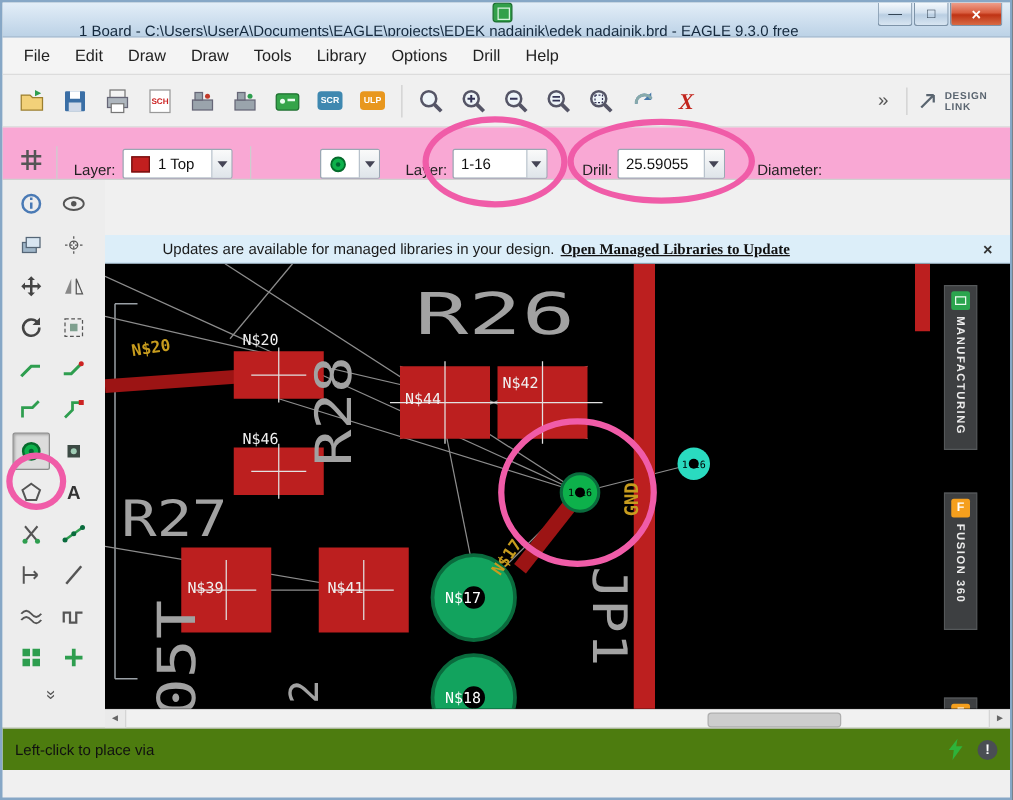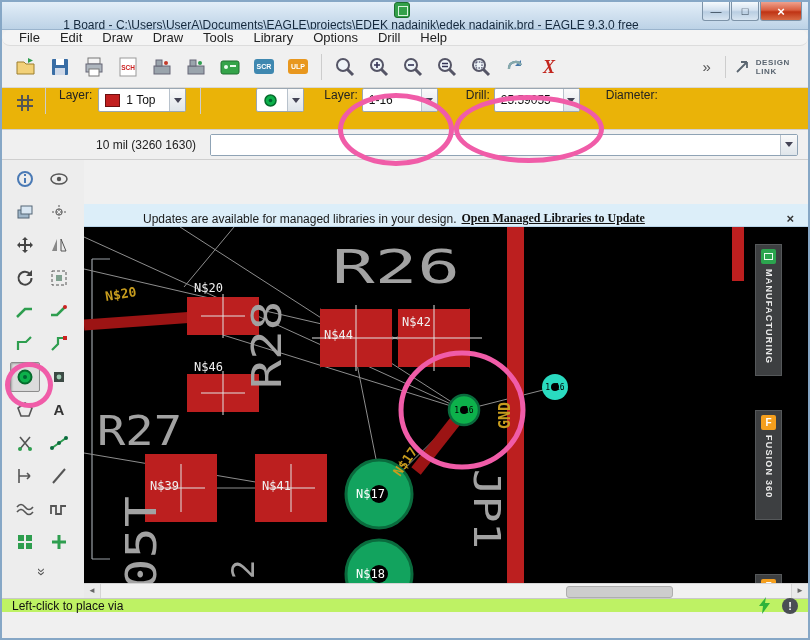--- a/index.html
+++ b/index.html
@@ -10,32 +10,32 @@
   
   .titlebar{height:28px;background:linear-gradient(#e3eef8,#bcd2e6);display:flex;align-items:center;padding:0 6px;border-bottom:1px solid #9ab4cd;position:relative;flex-direction:column;}
   .title-icon{width:16px;height:16px;background:#33a04a;border:1px solid #1d6e30;border-radius:3px;margin-right:7px;position:relative;flex:none;}
   .title-icon::after{content:"";position:absolute;left:3px;top:3px;width:8px;height:8px;border:1px solid #d7f2dd;}
   .title-text{font-size:12px;color:#14283c;white-space:nowrap;overflow:hidden;flex:1;padding-right:108px;}
   .win-controls{position:absolute;top:0;right:6px;display:flex;gap:1px;}
   .win-btn{width:28px;height:19px;display:flex;align-items:center;justify-content:center;font-size:11px;color:#2a3a4a;border:1px solid #7d93a8;border-top:none;border-radius:0 0 3px 3px;background:linear-gradient(#f6fafd,#d3e1ef 45%,#b9cee2 55%,#d8e5f1);cursor:default;}
   .win-btn.close{width:42px;background:linear-gradient(#efa18d,#d95f41 45%,#bf3314 55%,#d86a44);color:#fff;font-weight:bold;font-size:13px;}
 
   
-  .menubar{height:16px;display:flex;align-items:center;background:#f4f4f4;border-bottom:1px solid #dcdcdc;padding-left:8px;gap:2px;border-radius:11px;}
+  .menubar{height:30px;display:flex;align-items:center;background:#f4f4f4;border-bottom:1px solid #dcdcdc;padding-left:8px;gap:2px;}
   .menu-item{font-size:13px;color:#222;padding:4px 9px;border-radius:2px;}
 
   
   .toolbar1{height:42px;display:flex;align-items:center;background:#f0f0f0;border-bottom:1px solid #d8d8d8;padding:0 8px;gap:2px;}
   .tbtn{width:32px;height:32px;display:flex;align-items:center;justify-content:center;border:1px solid transparent;border-radius:2px;flex:none;}
   .sep{width:1px;height:26px;background:#cdcdcd;margin:0 5px;flex:none;}
   .overflow{font-size:15px;color:#555;padding:0 6px;}
   .design-link{display:flex;align-items:center;gap:6px;padding:2px 10px 2px 8px;border-left:1px solid #cdcdcd;margin-left:6px;}
   .design-link .dl-text{font-size:8px;font-weight:bold;color:#5a6570;letter-spacing:.6px;line-height:9px;text-align:left;}
 
-  .toolbar2{height:42px;display:flex;align-items:flex-start;background:#eab308;border-bottom:1px solid #cfcfcf;padding-left:8px;}
+  .toolbar2{height:42px;display:flex;align-items:flex-end;background:#f9a8d4;border-bottom:1px solid #cfcfcf;padding-left:8px;}
   .t2label{font-size:12px;color:#222;}
   .combo{height:24px;background:#fff;border:1px solid #9aa7b3;border-radius:2px;display:flex;align-items:center;padding-left:6px;position:relative;font-size:12px;color:#111;}
   .combo .arrow{margin-left:auto;width:16px;height:100%;background:linear-gradient(#fafafa,#dfe5ea);border-left:1px solid #b8c2cc;display:flex;align-items:center;justify-content:center;}
   .tri{width:0;height:0;border-left:4px solid transparent;border-right:4px solid transparent;border-top:5px solid #445;}
   .swatch{width:15px;height:13px;background:#c21f1f;border:1px solid #6d0f0f;margin-right:6px;flex:none;}
 
   
   .coordbar{height:30px;display:flex;align-items:center;background:#f0f0f0;border-bottom:1px solid #cfcfcf;padding:0 10px 0 94px;}
   .coords{font-size:12px;color:#222;white-space:nowrap;}
   .cmdwrap{flex:1;margin-left:14px;height:22px;display:flex;border:1px solid #8fa3b5;background:#fff;border-radius:2px;}
@@ -43,21 +43,21 @@
   .cmdwrap .arrow{width:17px;background:linear-gradient(#fafafa,#dfe5ea);border-left:1px solid #b8c2cc;display:flex;align-items:center;justify-content:center;}
 
   
   .bodyrow{display:flex;height:438px;}
   .palette{width:82px;background:#ededed;padding:4px 0 0 8px;display:grid;grid-template-columns:30px 30px;gap:3px 4px;align-content:start;}
   .ptool{width:30px;height:30px;display:flex;align-items:center;justify-content:center;border:1px solid transparent;border-radius:2px;}
   .ptool.active{background:#dcdcdc;border:1px solid #8c8c8c;box-shadow:inset 1px 1px 2px rgba(0,0,0,.25);}
   .palette-expander{grid-column:span 2;text-align:center;color:#555;font-size:14px;transform:rotate(90deg);width:24px;margin:4px auto 0;}
 
   .main{flex:1;display:flex;flex-direction:column;min-width:0;}
-  .notification{height:26px;background:#dceef9;border-bottom:1px solid #b9d5e9;display:flex;align-items:flex-end;font-size:12px;color:#1a1a1a;padding:0 10px 0 59px;gap:5px;margin-top:44px;}
+  .notification{height:26px;background:#dceef9;border-bottom:1px solid #b9d5e9;display:flex;align-items:center;font-size:12px;color:#1a1a1a;padding:0 10px 0 46px;gap:5px;margin-top:44px;}
   .notification .link{font-weight:bold;text-decoration:underline;color:#111;font-family:Liberation Serif, serif;}
   .notification .close{margin-left:auto;font-size:13px;color:#333;font-weight:bold;padding:0 4px;}
 
   .canvas{position:relative;height:395px;background:#000;overflow:hidden;}
   .canvas svg{position:absolute;inset:0;}
 
   
   .tabstrip{position:absolute;top:0;right:26px;width:27px;height:100%;overflow:hidden;}
   .side-tab{position:absolute;left:0;width:27px;background:#3d3f41;border:1px solid #55585a;display:flex;flex-direction:column;align-items:center;padding-top:4px;gap:5px;}
   .tab-label{writing-mode:vertical-rl;font-size:9px;font-weight:bold;color:#ececec;letter-spacing:1.2px;}
@@ -67,21 +67,21 @@
   .tab-icon.fusion{background:#f59f1d;color:#fff;font-size:10px;font-weight:bold;}
 
   
   .hscroll{height:17px;background:#f1f1f1;border-top:1px solid #d5d5d5;display:flex;}
   .scroll-arrow{width:17px;height:100%;display:flex;align-items:center;justify-content:center;font-size:8px;color:#666;background:#eaeaea;border-right:1px solid #d5d5d5;}
   .scroll-arrow.right{border-left:1px solid #d5d5d5;border-right:none;}
   .scroll-track{flex:1;position:relative;}
   .scroll-handle{position:absolute;top:2px;left:465px;width:107px;height:12px;background:#cdcdcd;border:1px solid #aeaeae;border-radius:3px;}
 
   
-  .statusbar{height:14px;background:#bef264;border-top:1px solid #c9c9c9;display:flex;align-items:center;padding:0 10px;font-size:12px;color:#111;}
+  .statusbar{height:34px;background:#4d7c0f;border-top:1px solid #c9c9c9;display:flex;align-items:center;padding:0 10px;font-size:12px;color:#111;}
   .status-right{margin-left:auto;display:flex;align-items:center;gap:10px;}
   .excl{width:16px;height:16px;border-radius:50%;background:#4a4e54;color:#fff;font-size:11px;font-weight:bold;display:flex;align-items:center;justify-content:center;}
 
   
   .pink{position:absolute;border:5px solid #f05ca8;border-radius:50%;pointer-events:none;z-index:40;}
 
   
   .badge{font-size:7px;font-weight:bold;color:#fff;border-radius:3px;padding:4px 3px;}
 </style>
 </head>
@@ -260,29 +260,20 @@
     <span class="t2label" style="margin-left:28px;">Drill:</span>
     <div class="combo" style="width:86px;margin-left:4px;">
       <span>25.59055</span>
       <span class="arrow">
           <span class="tri"></span>
         </span>
     </div>
     <span class="t2label" style="margin-left:26px;">Diameter:</span>
   </div>
 
-  <div class="coordbar">
-    <span class="coords">10 mil (3260 1630)</span>
-    <div class="cmdwrap">
-      <input value="" style="">
-      <span class="arrow">
-          <span class="tri"></span>
-        </span>
-    </div>
-  </div>
 
   <div class="bodyrow">
     <div class="palette">
       <div class="ptool">
           <svg width="20" height="20" viewBox="0 0 20 20">
             <circle cx="10" cy="10" r="7" fill="none" stroke="#4a7ab5" stroke-width="2"></circle>
             <rect x="9" y="9" width="2" height="5" fill="#4a7ab5"></rect>
             <rect x="9" y="5" width="2" height="2" fill="#4a7ab5"></rect>
           </svg>
         </div>

